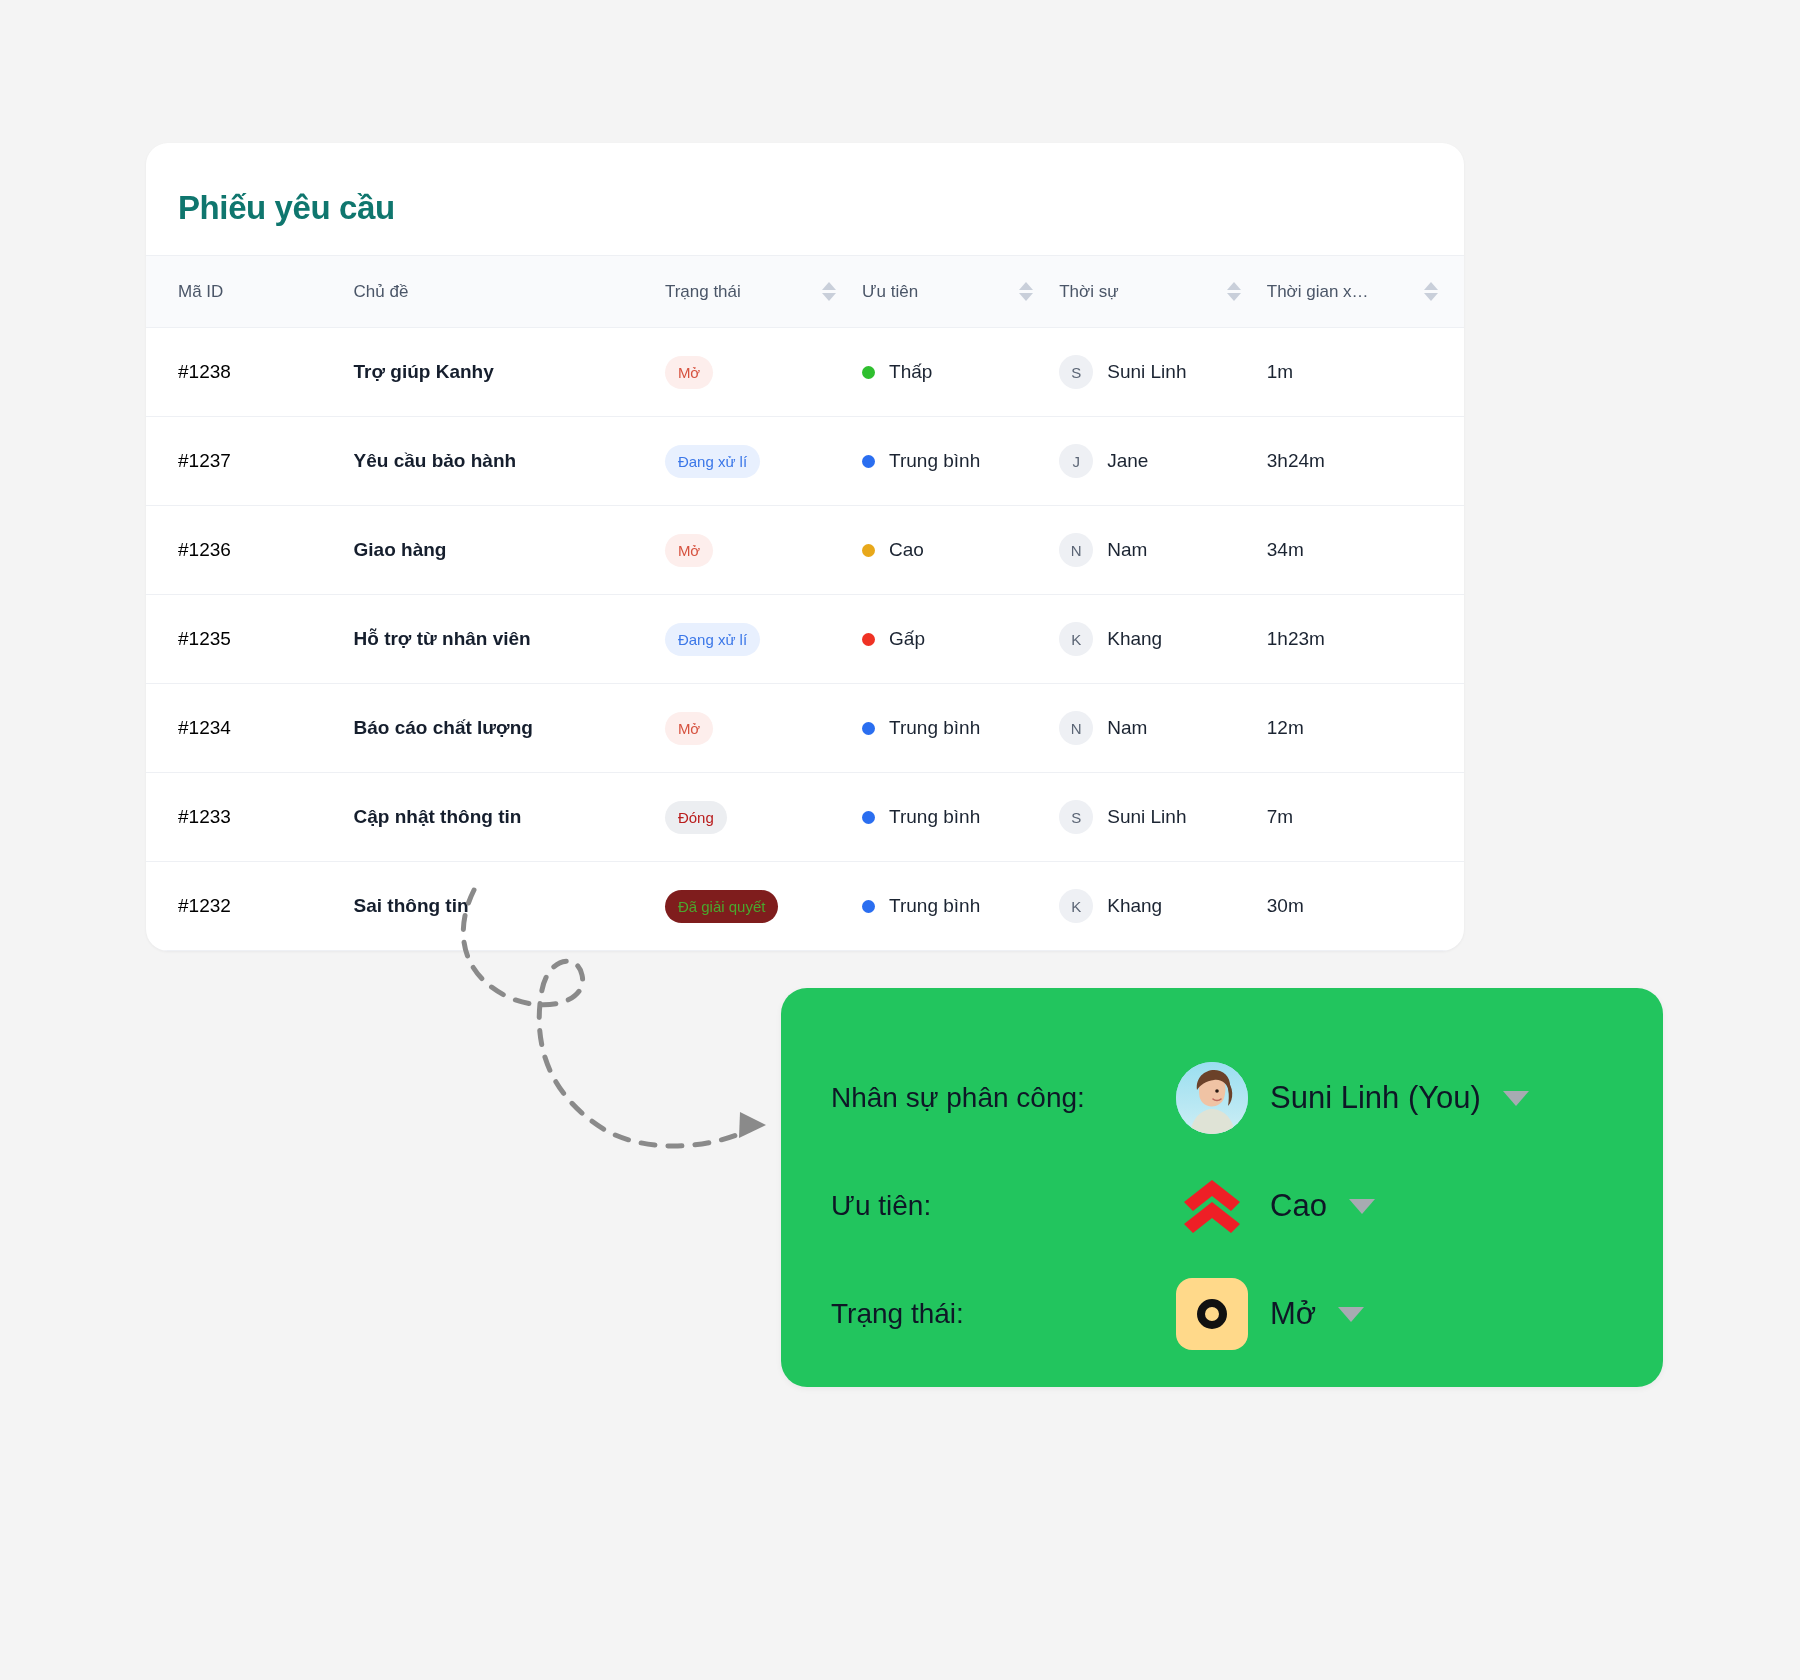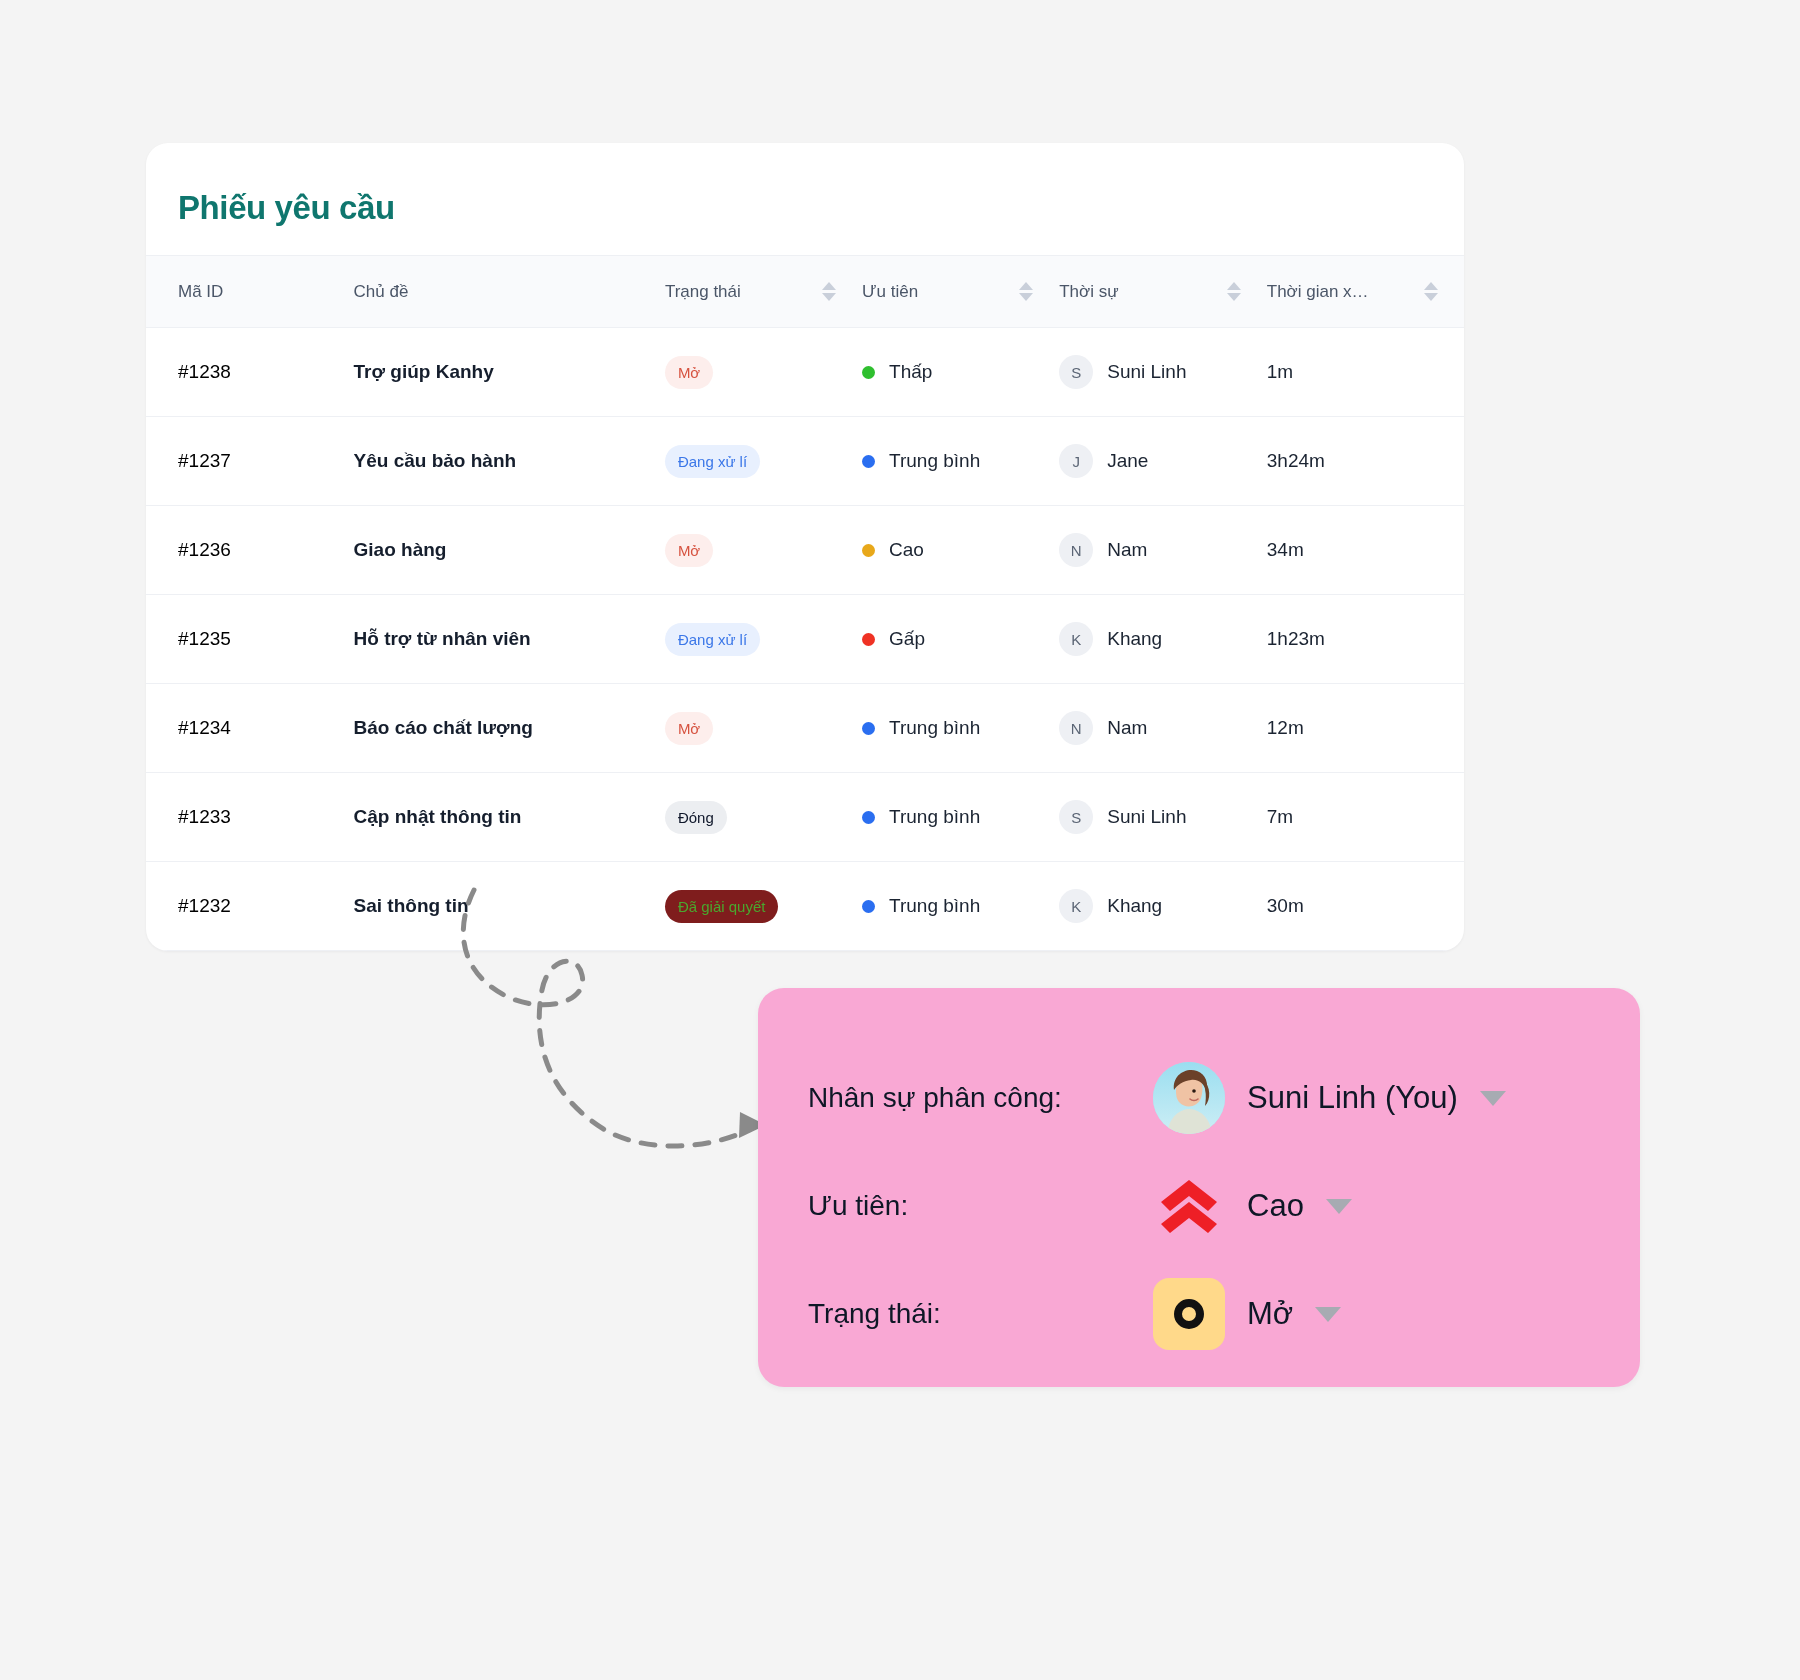--- a/index.html
+++ b/index.html
@@ -96,21 +96,21 @@
   .badge {
     display: inline-block;
     font-size: 15px;
     line-height: 1;
     padding: 9px 13px;
     border-radius: 999px;
     white-space: nowrap;
   }
   .badge.open     { background: #fdeeec; color: #d6523f; }
   .badge.progress { background: #e8f0fe; color: #3b77e8; }
-  .badge.closed   { background: #eceef1; color: #0f172a; }
+  .badge.closed   { background: #eceef1; color: #b91c1c; }
   .badge.resolved { background: #7f1d1d; color: #4aa72e; }
 
   .prio { display: flex; align-items: center; gap: 14px; white-space: nowrap; }
   .dot { width: 13px; height: 13px; border-radius: 50%; flex: none; }
   .dot.low  { background: #2fbf2f; }
   .dot.med  { background: #2a6ef0; }
   .dot.high { background: #e8a81a; }
   .dot.urg  { background: #ef3224; }
 
   .asg { display: flex; align-items: center; gap: 14px; white-space: nowrap; }
@@ -127,25 +127,25 @@
     left: 430px;
     top: 880px;
     width: 350px;
     height: 280px;
     pointer-events: none;
   }
 
   
   .detail-card {
     position: absolute;
-    left: 758px;
+    left: 781px;
     top: 988px;
     width: 882px;
     height: 399px;
-    background: #f9a8d4;
+    background: #22c55e;
     border-radius: 26px;
     box-shadow: 0 2px 6px rgba(16,24,40,0.05);
     padding: 56px 0 0 50px;
   }
   .drow { display: flex; align-items: center; height: 108px; }
   .dlabel {
     font-size: 28px;
     color: #0e1726;
     width: 345px;
     white-space: nowrap;

